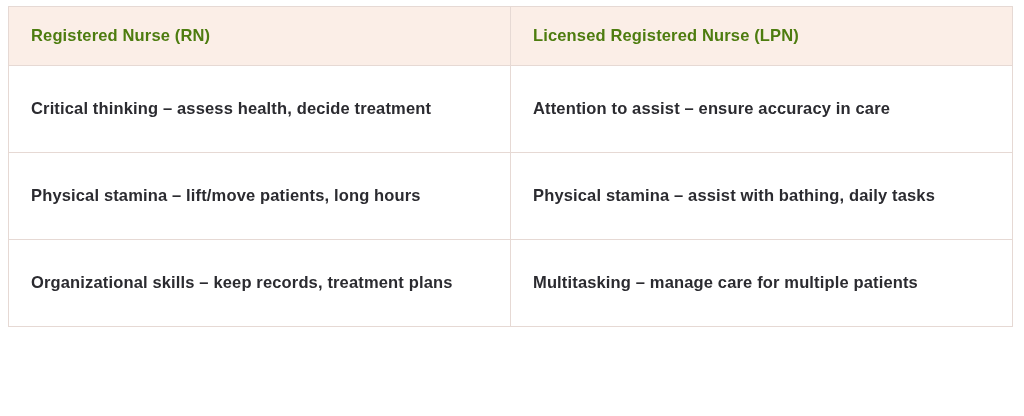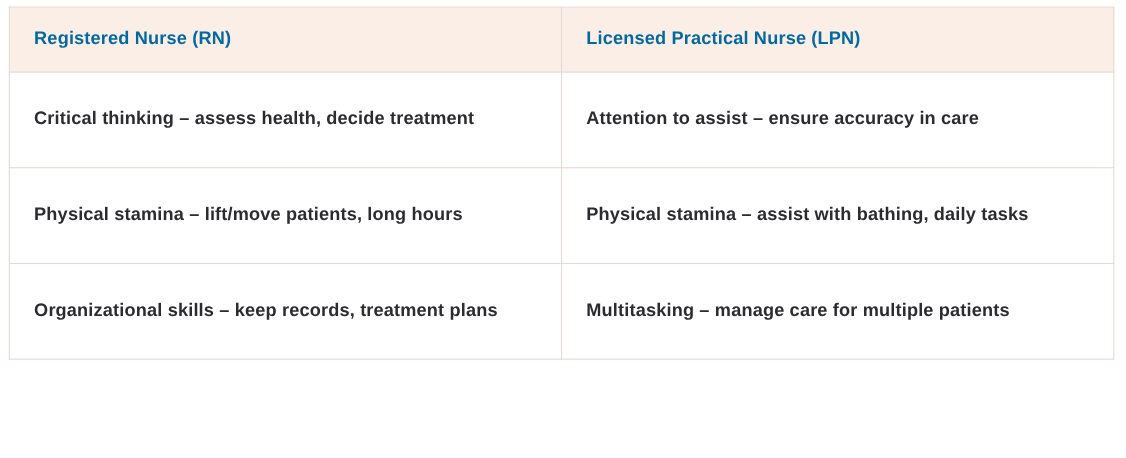--- a/index.html
+++ b/index.html
@@ -32,21 +32,21 @@
     vertical-align: middle;
     text-align: left;
     padding: 14px 22px;
     font-weight: bold;
     font-size: 16.5px;
     line-height: 1.45;
     letter-spacing: 0.15px;
   }
   table.comparison thead th {
     background: #fbeee7;
-    color: #0369a1;
+    color: #4d7c0f;
     height: 38px;
     padding-top: 10px;
     padding-bottom: 10px;
     font-size: 16.5px;
   }
   table.comparison tbody td {
     background: #ffffff;
     color: #2b2b30;
     height: 58px;
   }
@@ -57,21 +57,21 @@
 
 <div class="table-wrap">
   <table class="comparison">
     <colgroup>
       <col class="c1">
       <col class="c2">
     </colgroup>
     <thead>
       <tr>
         <th>Registered Nurse (RN)</th>
-        <th>Licensed Practical Nurse (LPN)</th>
+        <th>Licensed Registered Nurse (LPN)</th>
       </tr>
     </thead>
     <tbody>
       <tr>
         <td>Critical thinking – assess health, decide treatment</td>
         <td>Attention to assist – ensure accuracy in care</td>
       </tr>
       <tr>
         <td>Physical stamina – lift/move patients, long hours</td>
         <td>Physical stamina – assist with bathing, daily tasks</td>

